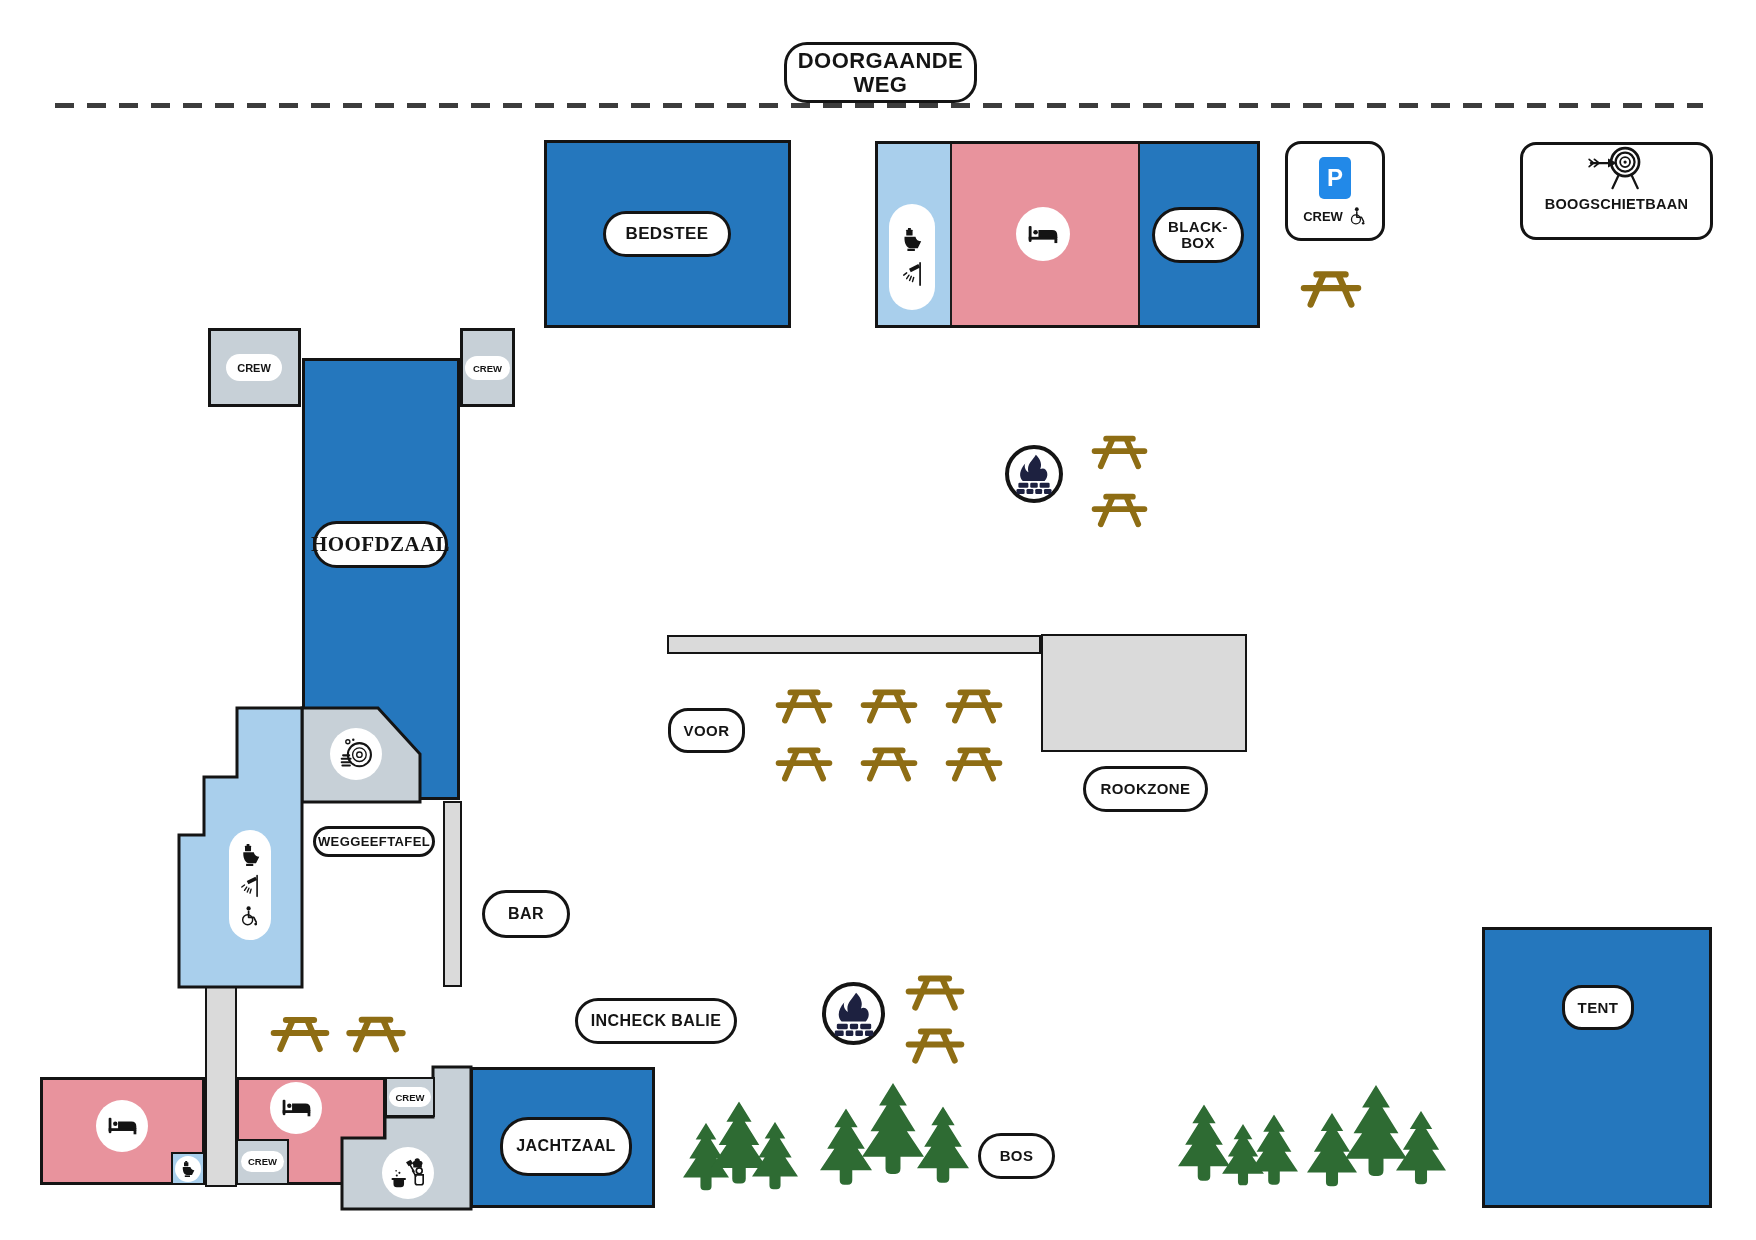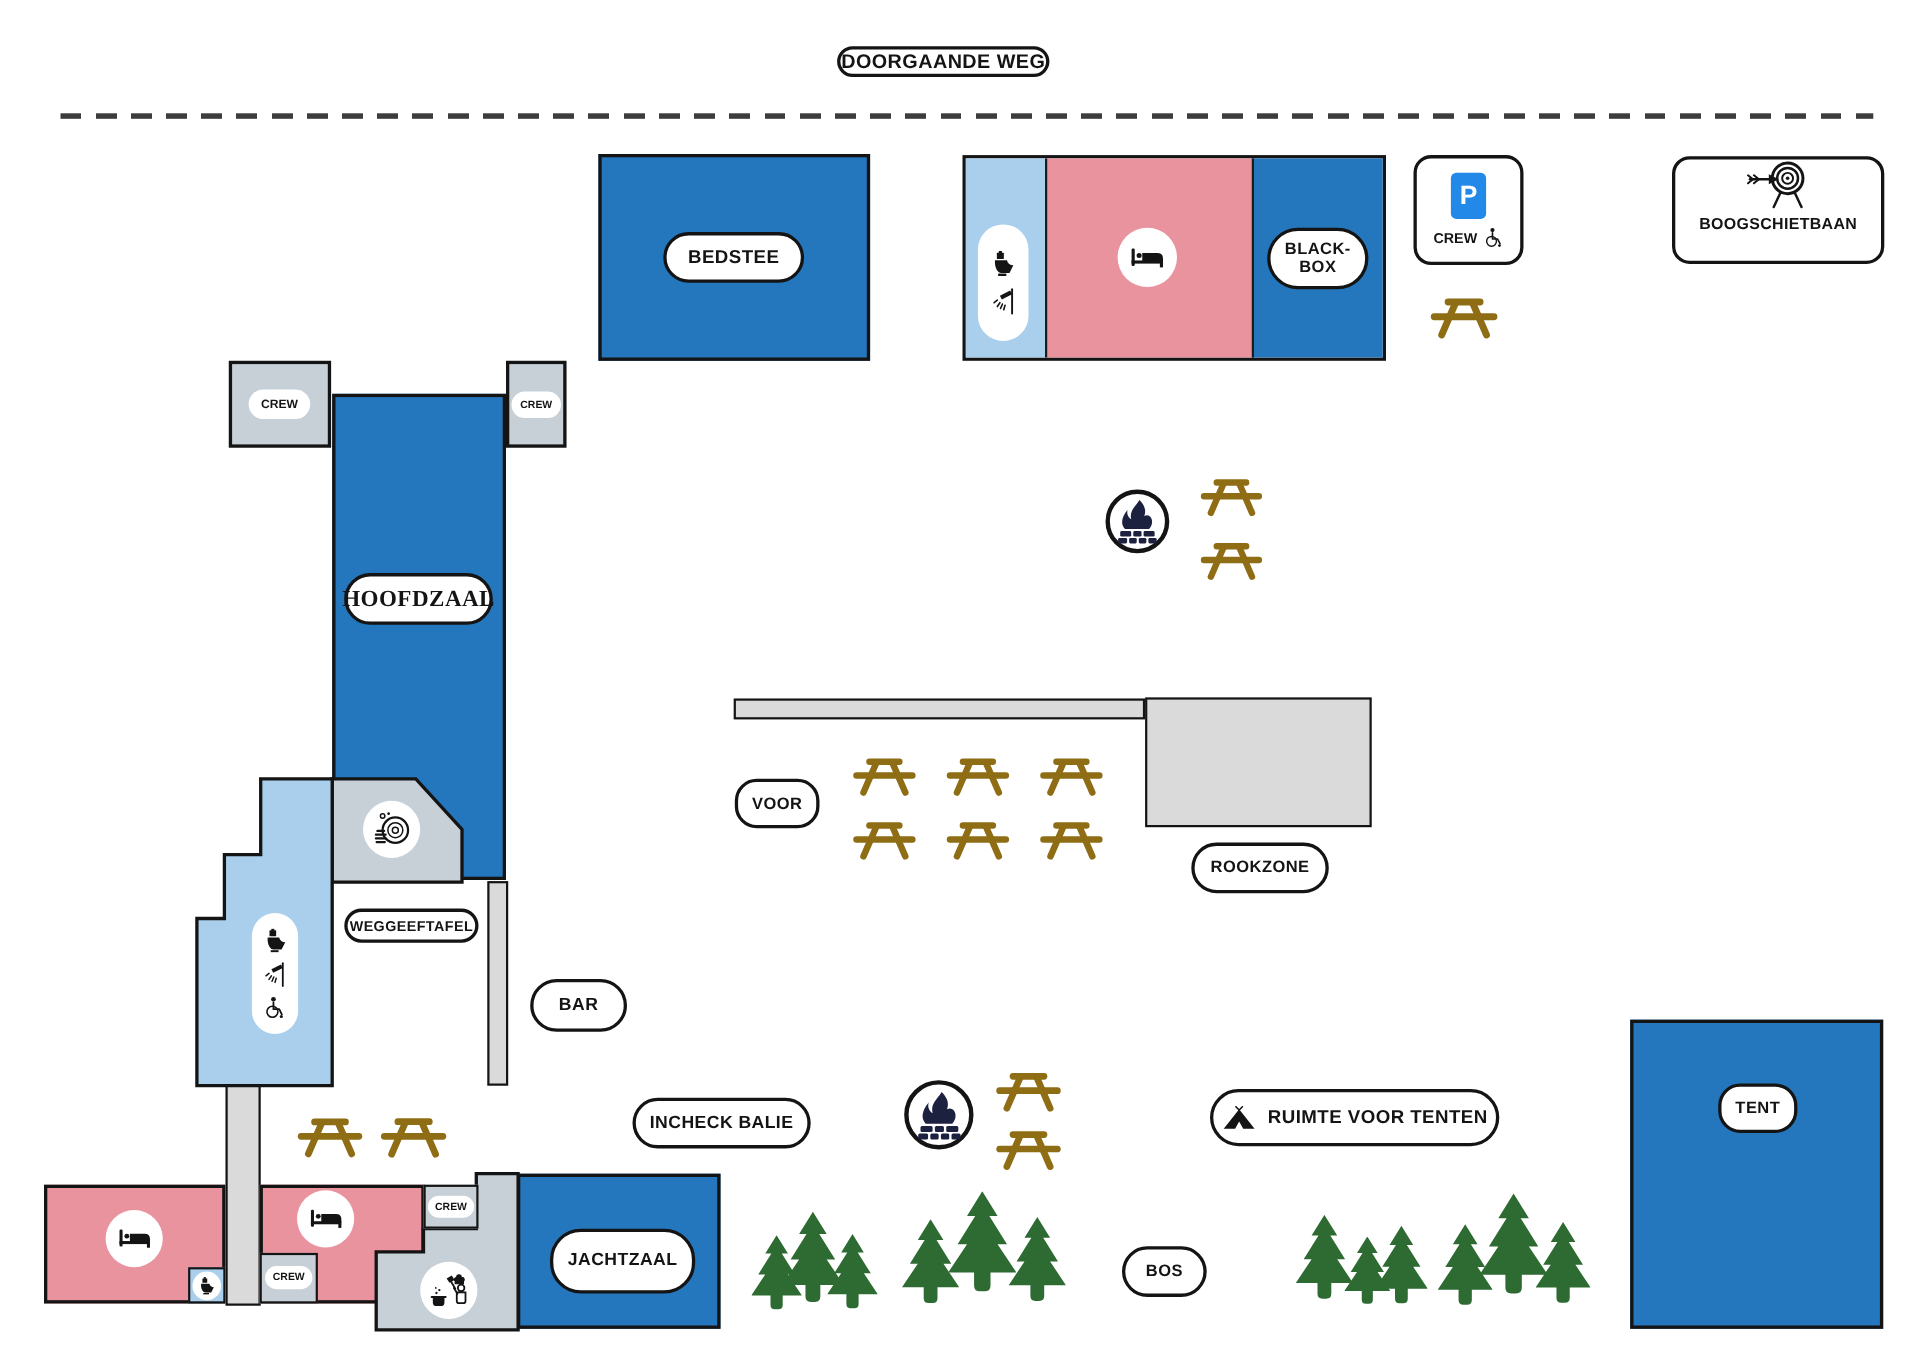--- a/index.html
+++ b/index.html
@@ -134,21 +134,21 @@
         <path fill="currentColor" d="M22 15 L32 20 L22 25 Z"></path>
       </symbol>
       <symbol id="sym-tent" viewBox="0 0 42 30">
         <path fill="currentColor" d="M21 4 L40 28 H26 L21 19 L16 28 H2 Z"></path>
         <path stroke="currentColor" stroke-width="2" stroke-linecap="round" d="M21 5 L17 1 M21 5 L25 1"></path>
       </symbol>
     </defs>
   </svg>
 
   <div class="abs dash" style="left:55px;top:103px;width:1648px;"></div>
-  <div class="abs pill" style="left:761px;top:42px;width:193px;height:28px;font-size:18px;border-radius:23px;">
+  <div class="abs pill" style="left:784px;top:42px;width:193px;height:61px;font-size:22px;border-radius:23px;">
       <span>DOORGAANDE WEG</span>
     </div>
 
   <div class="abs block blue" style="left:544px;top:140px;width:247px;height:188px;"></div>
   <div class="abs pill" style="left:603px;top:211px;width:128px;height:46px;font-size:17px;">
       <span>BEDSTEE</span>
     </div>
 
   <div class="abs block sections" style="left:875px;top:141px;width:385px;height:187px;">
     <div class="sec lightblue" style="width:72px;"></div>
@@ -332,28 +332,22 @@
         <use href="#sym-flame"></use>
       </svg>
   </div>
   <svg class="abs ic-table" style="left:905px;top:973px;" width="60" height="39" viewBox="0 0 64 40">
       <use href="#sym-picnic"></use>
     </svg>
   <svg class="abs ic-table" style="left:905px;top:1026px;" width="60" height="39" viewBox="0 0 64 40">
       <use href="#sym-picnic"></use>
     </svg>
 
-  <div class="abs pill" style="left:1100px;top:990px;width:263px;height:52px;font-size:17px;gap:11px;">
-    <svg class="ic-black" width="31" height="23" viewBox="0 0 42 30">
-        <use href="#sym-tent"></use>
-      </svg>
-    <span>RUIMTE VOOR TENTEN</span>
-  </div>
-
-  <div class="abs pill" style="left:1020px;top:1133px;width:77px;height:46px;font-size:15px;">
+
+  <div class="abs pill" style="left:978px;top:1133px;width:77px;height:46px;font-size:15px;">
       <span>BOS</span>
     </div>
 
   <div class="abs block blue" style="left:1482px;top:927px;width:230px;height:281px;"></div>
   <div class="abs pill" style="left:1562px;top:985px;width:72px;height:45px;font-size:15px;border-radius:20px;">
       <span>TENT</span>
     </div>
 
   <svg class="abs ic-tree" style="left:683px;top:1122px;" width="46" height="70" viewBox="0 0 58 86">
       <use href="#sym-pine"></use>

